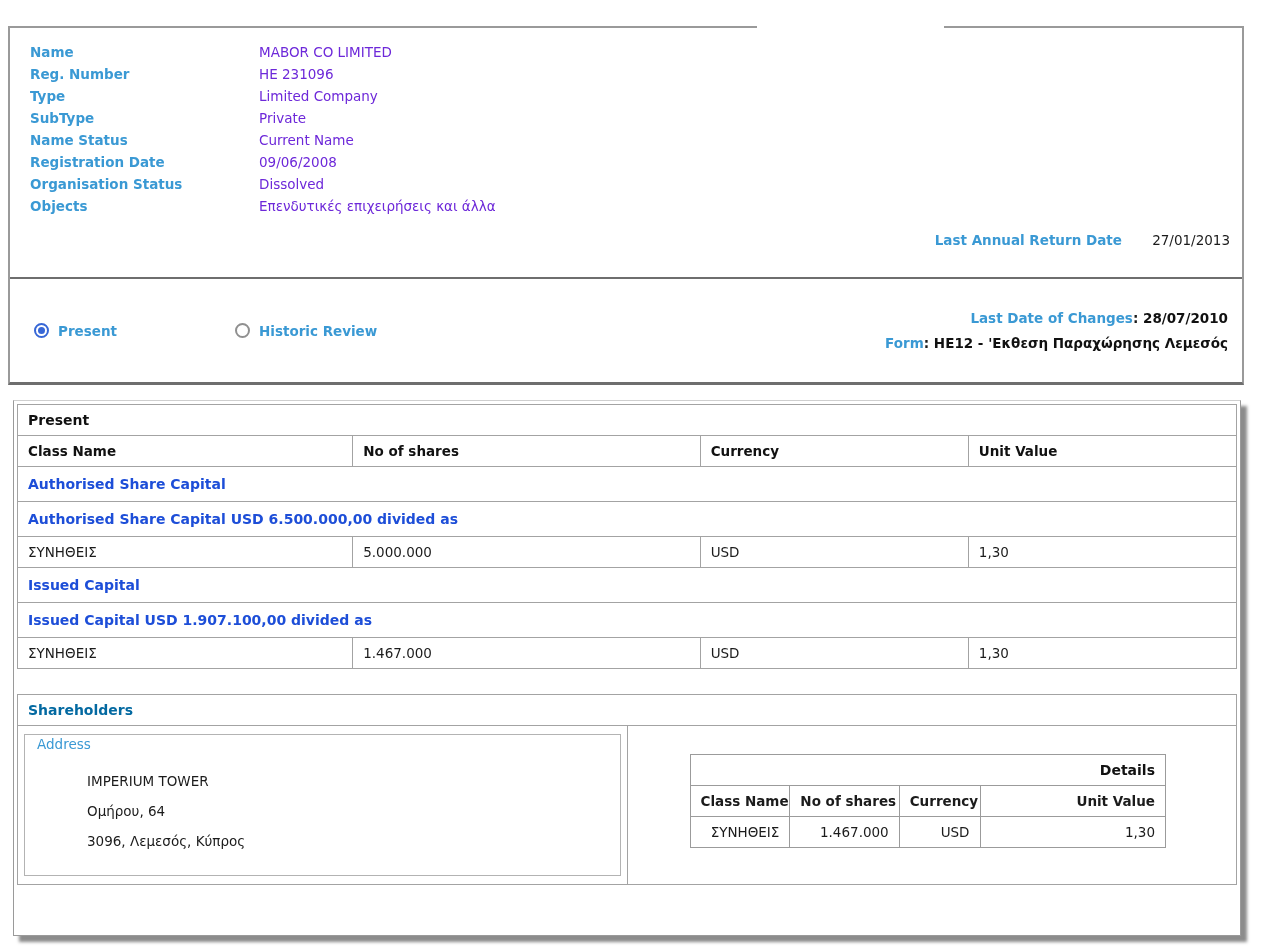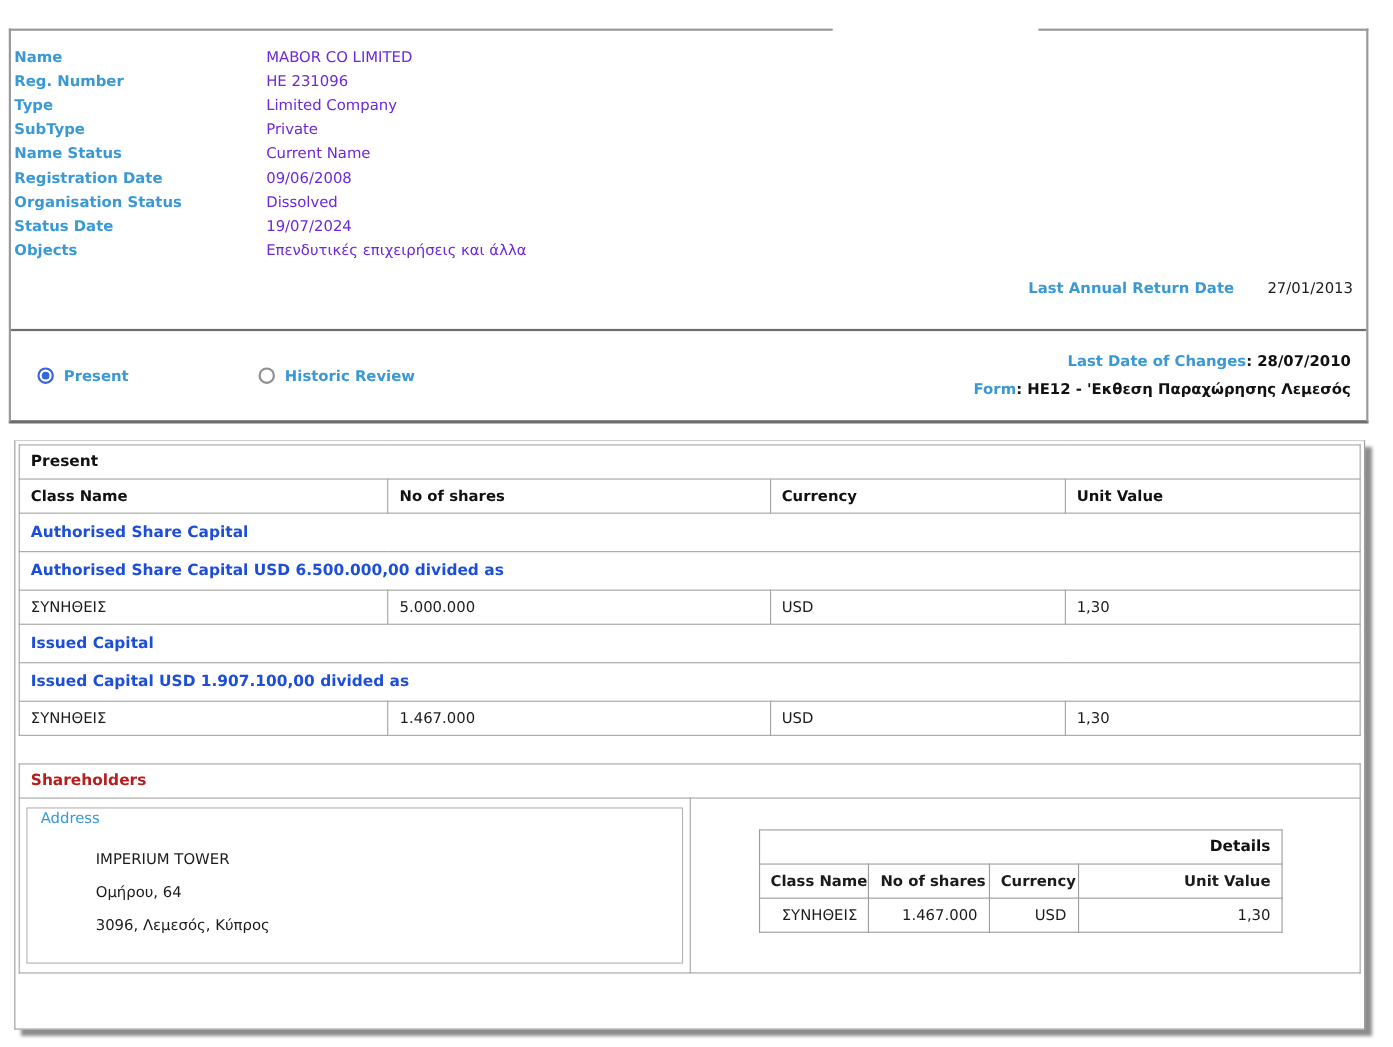--- a/index.html
+++ b/index.html
@@ -24,21 +24,21 @@
     border-bottom: 3px solid #6e6e6e;
     display: flex; flex-direction: column;
     background: #fff;
   }
   .gap-cover {
     position: absolute;
     left: 747px; top: -4px;
     width: 187px; height: 6px;
     background: #ffffff;
   }
-  .info-grid { padding: 13px 14px 0 3px; }
+  .info-grid { padding: 13px 14px 0 20px; }
   .info-row { display: flex; line-height: 22px; }
   .info-label { width: 205px; font-weight: bold; color: #3a99d4; }
   .info-value { color: #6d28d9; margin-left: 24px; }
 
   .lar-row { text-align: right; padding-right: 12px; margin-top: 12px; line-height: 22px; }
   .lar-label { font-weight: bold; color: #3a99d4; margin-right: 26px; }
   .lar-value { color: #1b1b1b; }
 
   .divider { border-top: 2px solid #6e6e6e; margin-top: 26px; }
 
@@ -77,21 +77,21 @@
   .cap-table td, .cap-table th {
     border: 1px solid #a3a3a3; padding: 7px 10px; text-align: left;
     overflow: hidden; white-space: nowrap;
   }
   .title-cell { font-weight: bold; font-size: 14px; color: #111; }
   .cap-table th { font-weight: bold; color: #111; }
   .section-cell { color: #1d4ed8; font-weight: bold; font-size: 14px; padding: 9px 10px !important; }
 
   .sh-table { margin-top: 25px; }
   .sh-table td { border: 1px solid #a3a3a3; }
-  .sh-title { font-weight: bold; font-size: 14px; padding: 7px 10px; color: #b91c1c; }
+  .sh-title { font-weight: bold; font-size: 14px; padding: 7px 10px; color: #0369a1; }
   .sh-link { color: #3a99d4; font-weight: bold; font-size: 14.5px; padding: 9px 10px; cursor: pointer; }
   .sh-left { width: 452px; vertical-align: top; padding: 8px 6px; }
   .sh-right { vertical-align: top; padding: 28px 70px 16px 62px; }
 
   .address-box { border: 1px solid #b3b3b3; height: 142px; padding: 1px 12px; }
   .address-label { color: #3a99d4; }
   .address-lines { margin: 14px 0 0 50px; line-height: 30px; color: #1b1b1b; }
 
   .details-table td, .details-table th {
     border: 1px solid #9b9b9b; padding: 7px 10px; text-align: right;
@@ -126,24 +126,20 @@
       <span class="info-label">Name Status</span>
       <span class="info-value">Current Name</span>
     </div>
     <div class="info-row">
       <span class="info-label">Registration Date</span>
       <span class="info-value">09/06/2008</span>
     </div>
     <div class="info-row">
       <span class="info-label">Organisation Status</span>
       <span class="info-value">Dissolved</span>
-    </div>
-    <div class="info-row">
-      <span class="info-label">Status Date</span>
-      <span class="info-value">19/07/2024</span>
     </div>
     <div class="info-row">
       <span class="info-label">Objects</span>
       <span class="info-value">Επενδυτικές επιχειρήσεις και άλλα</span>
     </div>
   </div>
 
   <div class="lar-row">
     <span class="lar-label">Last Annual Return Date</span>
     <span class="lar-value">27/01/2013</span>

